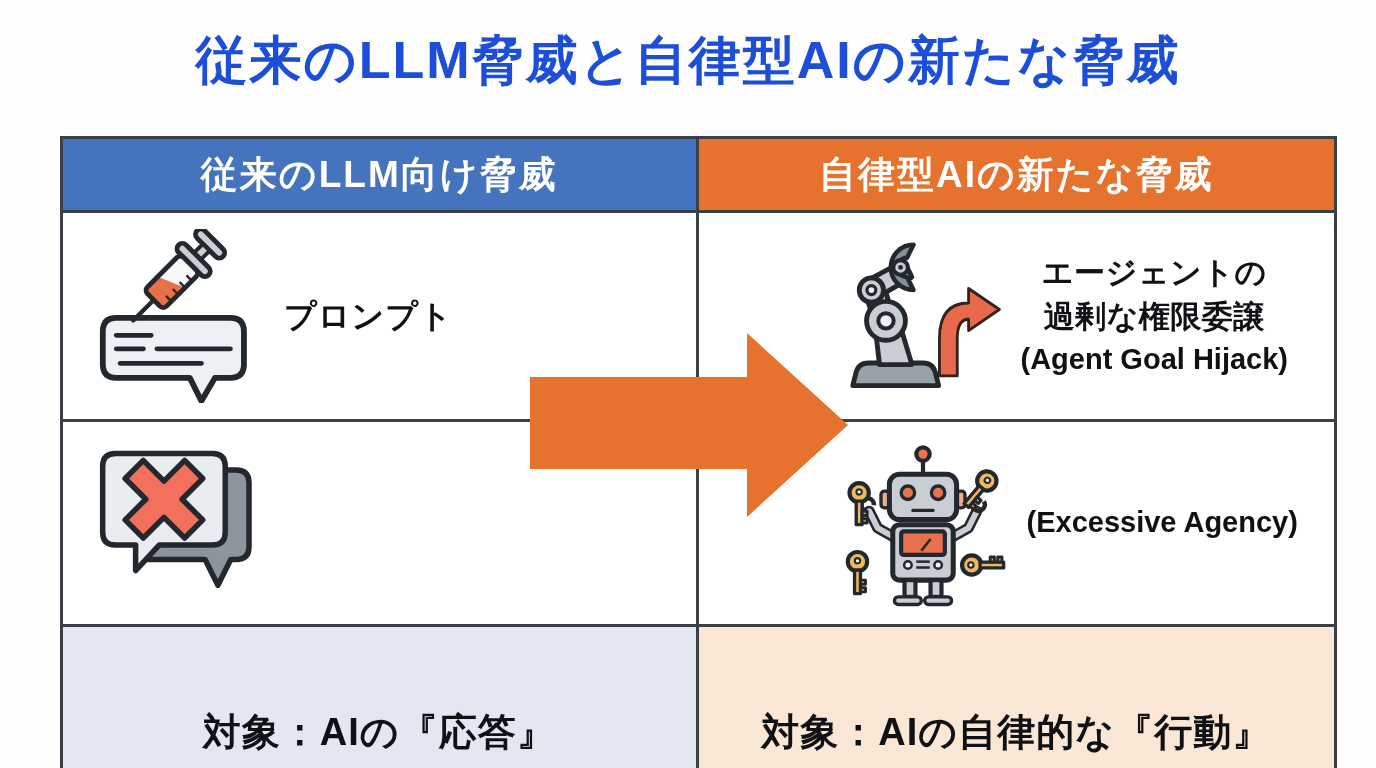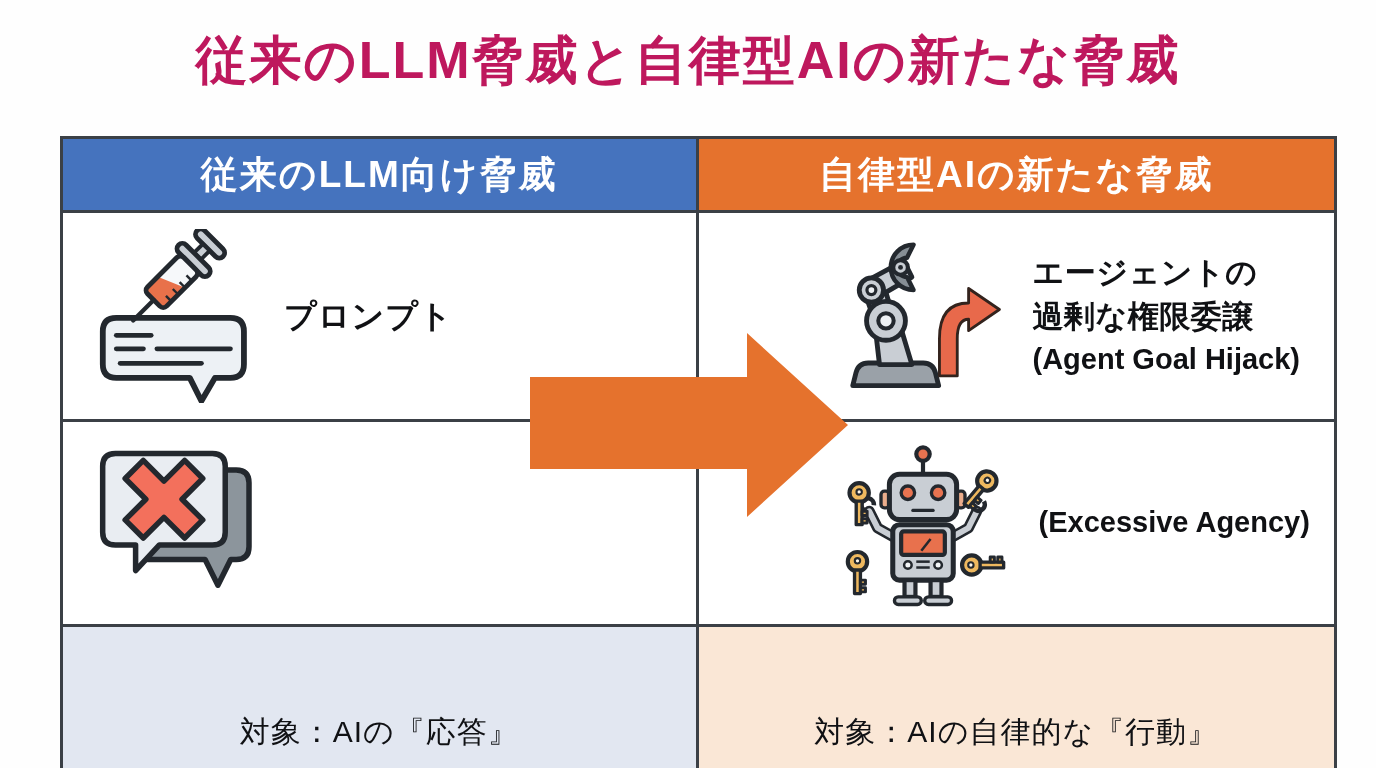--- a/index.html
+++ b/index.html
@@ -7,21 +7,21 @@
   body {
     font-family: "Liberation Sans", "DejaVu Sans", sans-serif;
     background:#ffffff;
     overflow:hidden;
   }
   .page { position:relative; width:1376px; height:768px; background:#fefefe; }
 
   .title {
     position:absolute; top:26px; left:0; width:100%;
     text-align:center; font-size:52px; font-weight:800;
-    color:#be185d; letter-spacing:2px;
+    color:#1d4ed8; letter-spacing:2px;
   }
 
   .threat-table {
     position:absolute; left:60px; top:136px; width:1277px; height:705px;
     border:3px solid var(--border,#3B4046);
     display:grid;
     grid-template-columns:1fr 1fr;
     grid-template-rows:74px 209px 205px auto;
     background:#1d4ed8;
   }
@@ -29,31 +29,31 @@
   .br { border-right:3px solid var(--border,#3B4046); }
   .bb { border-bottom:3px solid var(--border,#3B4046); }
 
   .hcell { justify-content:center; }
   .hcell.left  { background:var(--header-left-bg,#4573BE); }
   .hcell.right { background:var(--header-right-bg,#E5722D); }
   .htext { color:#ffffff; font-size:37px; font-weight:800; letter-spacing:2px; }
 
   .bcell { background:#ffffff; }
   .bcell.lcol { padding-left:34px; gap:13px; }
-  .bcell.rcol { padding-left:140px; gap:32px; }
+  .bcell.rcol { padding-left:140px; gap:20px;text-align:center; }
 
   .cell-text { color:var(--text,#101114); font-weight:800; }
   .lcol .cell-text { font-size:32px; line-height:1.45; letter-spacing:1px; }
   .rcol .cell-text { font-size:31px; line-height:1.42; letter-spacing:0.5px; }
   .cell-text .latin { font-size:29px; letter-spacing:0; }
 
   .fcell { justify-content:center; }
   .fcell.left  { background:var(--footer-left-bg,#E2E7F1); }
   .fcell.right { background:var(--footer-right-bg,#FAE7D6); }
-  .ftext { color:#101114; font-size:30px; font-weight:400; letter-spacing:1px; }
+  .ftext { color:#101114; font-size:38px; font-weight:700; letter-spacing:1px; }
 
   .expand-arrow {
     position:absolute; left:530px; top:333px; width:318px; height:184px;
     z-index:5;
   }
   .expand-arrow svg { position:absolute; inset:0; }
   .arrow-label {
     position:absolute; left:0; top:50%; width:300px;
     transform:translateY(-53%);
     text-align:center; color:#ffffff; font-size:36px; font-weight:800;

